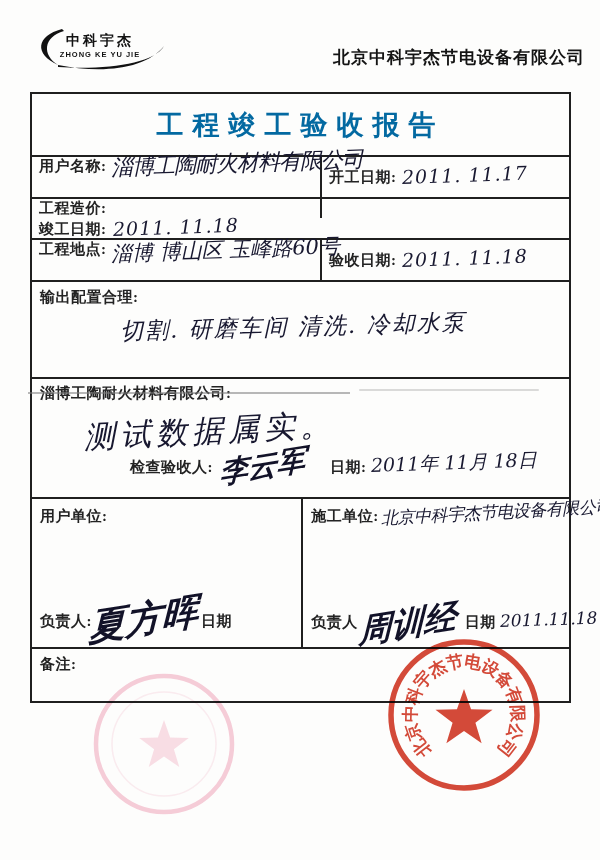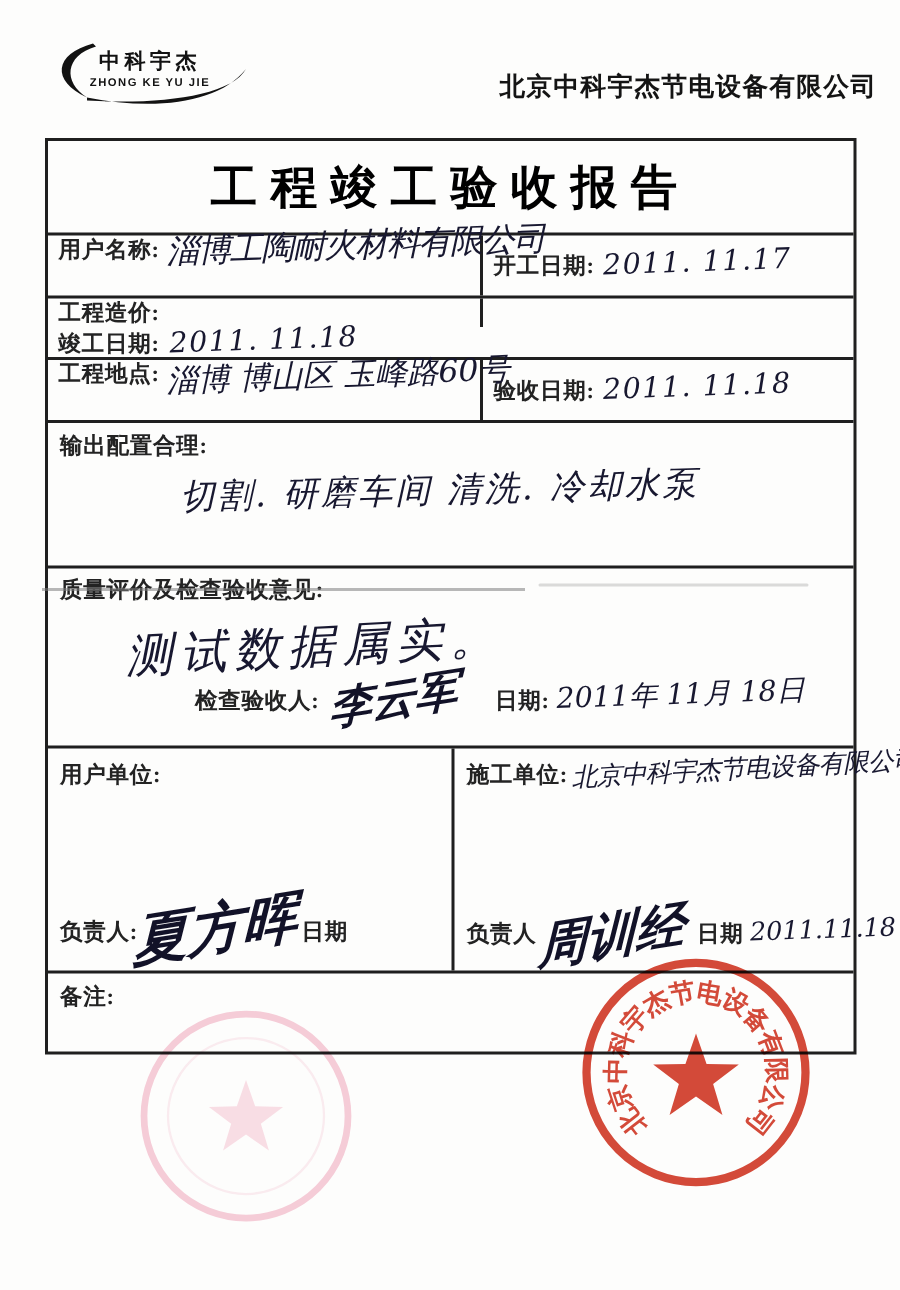--- a/index.html
+++ b/index.html
@@ -23,21 +23,21 @@
   .form {
     position:absolute; left:30px; top:92px; width:541px;
     border:2px solid #1f1f1f;
     background:transparent;
   }
   .row { position:relative; border-top:2px solid #1f1f1f; }
   .row:first-child { border-top:none; }
   .r-title { height:61px; display:flex; align-items:center; justify-content:center; }
   .title-text {
     font-family:"Liberation Serif","DejaVu Serif",serif;
-    font-size:31px; font-weight:bold; letter-spacing:9px; color:#000000;
+    font-size:27px; font-weight:bold; letter-spacing:9px; color:#0369a1;
   }
   .r-split { display:flex; }
   .r1 { height:42px; } .r2 { height:41px;flex-direction:column; } .r3 { height:42px; }
   .cell-l { width:54%; border-right:2px solid #1f1f1f; display:flex; align-items:flex-start; padding:0 7px; overflow:visible; }
   .cell-r { width:46%; display:flex; align-items:center; padding:0 7px; overflow:visible; }
   .lbl {
     font-size:15px; font-weight:600; letter-spacing:0.5px; color:#232323;
     font-family:"Liberation Serif","DejaVu Serif",serif; white-space:nowrap;
   }
   .r-scope { height:97px; padding:6px 8px; }
@@ -136,21 +136,21 @@
 
   <div class="row r-scope">
     <span class="lbl">输出配置合理:</span>
     <span class="hand hw-scope">切割. 研磨车间 清洗. 冷却水泵</span>
   </div>
 
 
   <div class="row r-quality">
     <div class="scan-line"></div>
     <div class="scan-smudge"></div>
-    <span class="lbl">质量评价及检查验收意见:</span>
+    <span class="lbl">淄博工陶耐火材料有限公司:</span>
     <span class="hand hw-opinion">测试数据属实。</span>
     <div class="inspector-line">
       <span class="lbl">检查验收人:</span>
       <span class="sig insp-sig">李云军</span>
       <span class="date-group">
         <span class="lbl">日期:</span>
         <span class="hand hw-cn-date">2011年 11月 18日</span>
       </span>
     </div>
   </div>

